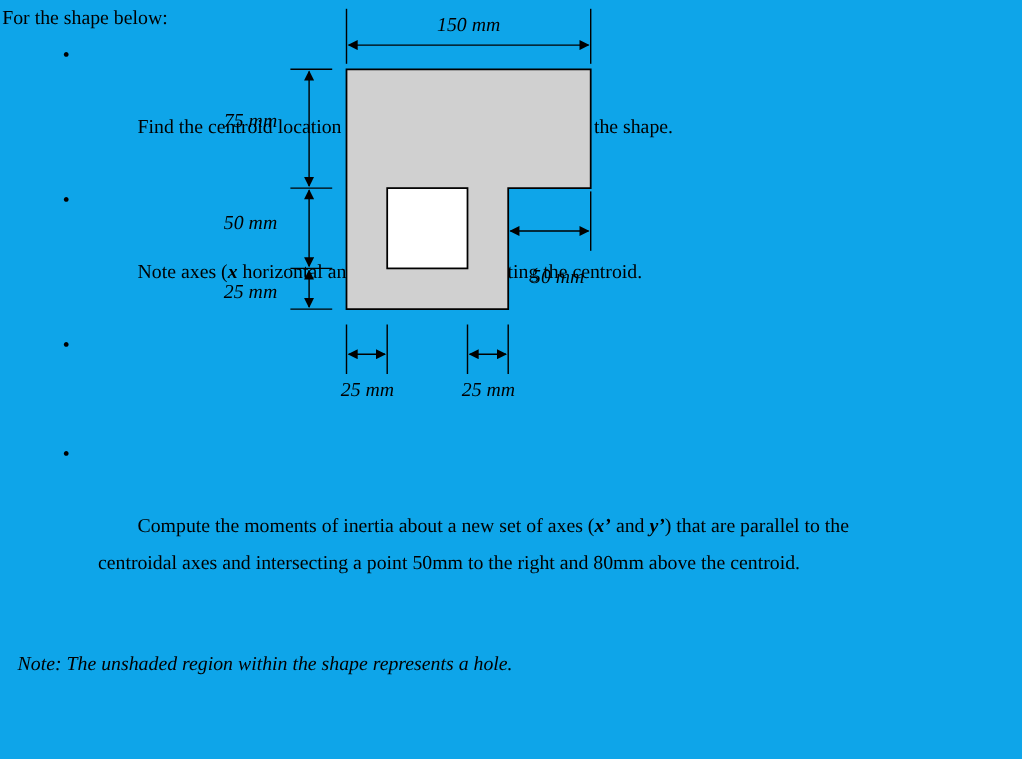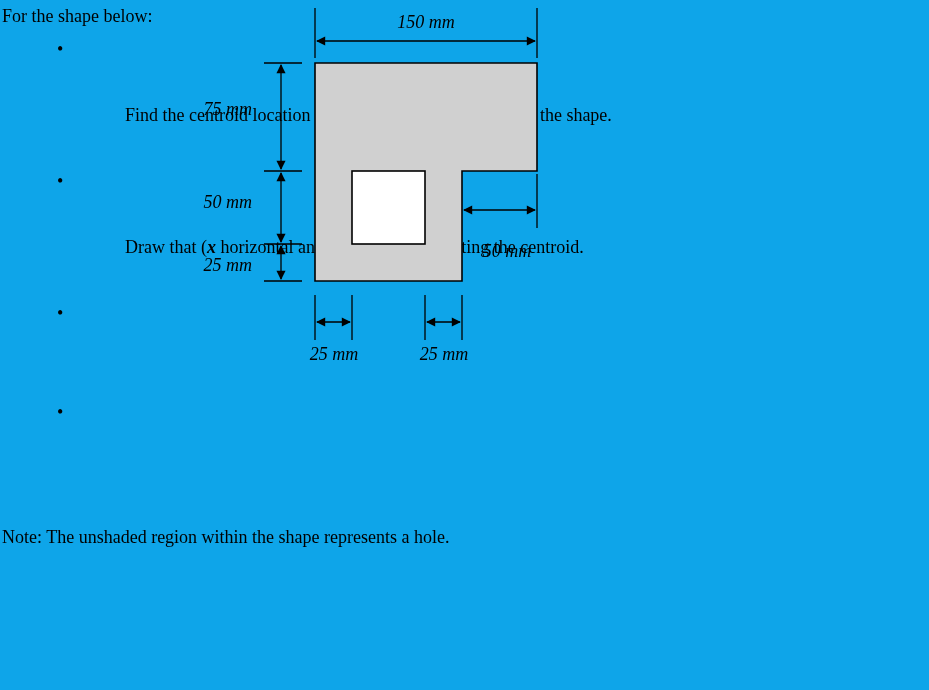--- a/index.html
+++ b/index.html
@@ -14,21 +14,21 @@
   .textblock { position: absolute; left: 0; top: 0; width: 929px; font-size: 18px; line-height: 33px; }
   .intro { padding-left: 2px; }
 
   ul.bullets { list-style: none; margin: 0; padding: 0; }
   ul.bullets li { position: relative; padding-left: 89px; padding-right: 10px; white-space: pre-wrap; }
   ul.bullets li .marker { position: absolute; left: 57px; top: 0; }
 
   .seg-bi   { font-weight: bold; font-style: italic; }
   .seg-bisub{ font-weight: bold; font-style: italic; font-size: 0.7em; vertical-align: sub; }
 
-  .note { padding-left: 2px; margin-top: 26px; }
+  .note { padding-left: 16px; margin-top: 26px; font-style: italic; }
 
   svg.figure { position: absolute; left: 0; top: 300; }
   svg.figure line { stroke: #000000; stroke-width: 1.3; }
   svg.figure text {
     font-family: "Liberation Serif", serif;
     font-style: italic; font-size: 18px; fill: #000000;
   }
 </style>
 </head>
 <body>
@@ -38,27 +38,29 @@
   <div class="textblock">
     <div class="intro">For the shape below:</div>
 
     <ul class="bullets">
       <li>
         <span class="marker">•</span>
         <span><span>Find the centroid location and draw it on a new sketch of the shape.</span></span>
       </li>
       <li>
         <span class="marker">•</span>
-        <span><span>Draw that (</span><span class="seg-bi">x</span><span> horizontal and </span><span class="seg-bi">y</span><span> vertical) intersecting the centroid.</span></span>
+        <span><span>Note axes (</span><span class="seg-bi">x</span><span> horizontal and </span><span class="seg-bi">y</span><span> vertical) intersecting the centroid.</span></span>
       </li>
       <li>
         <span class="marker">•</span>
       </li>
       <li>
         <span class="marker">•</span>
+        <span><span>Compute the moments of inertia about a new set of axes (</span><span class="seg-bi">x’</span><span> and </span><span class="seg-bi">y’</span><span>) that are parallel to the
+centroidal axes and intersecting a point 50mm to the right and 80mm above the centroid.</span></span>
       </li>
     </ul>
 
     <div class="note">Note: The unshaded region within the shape represents a hole.</div>
   </div>
 
   <svg class="figure" width="700" height="390" viewBox="0 0 700 390">
     <defs>
       <marker id="arr" viewBox="0 0 10 10" refX="9" refY="5" markerWidth="10" markerHeight="7" orient="auto-start-reverse">
         <path d="M0,0 L10,5 L0,10 z" fill="#000000"></path>

